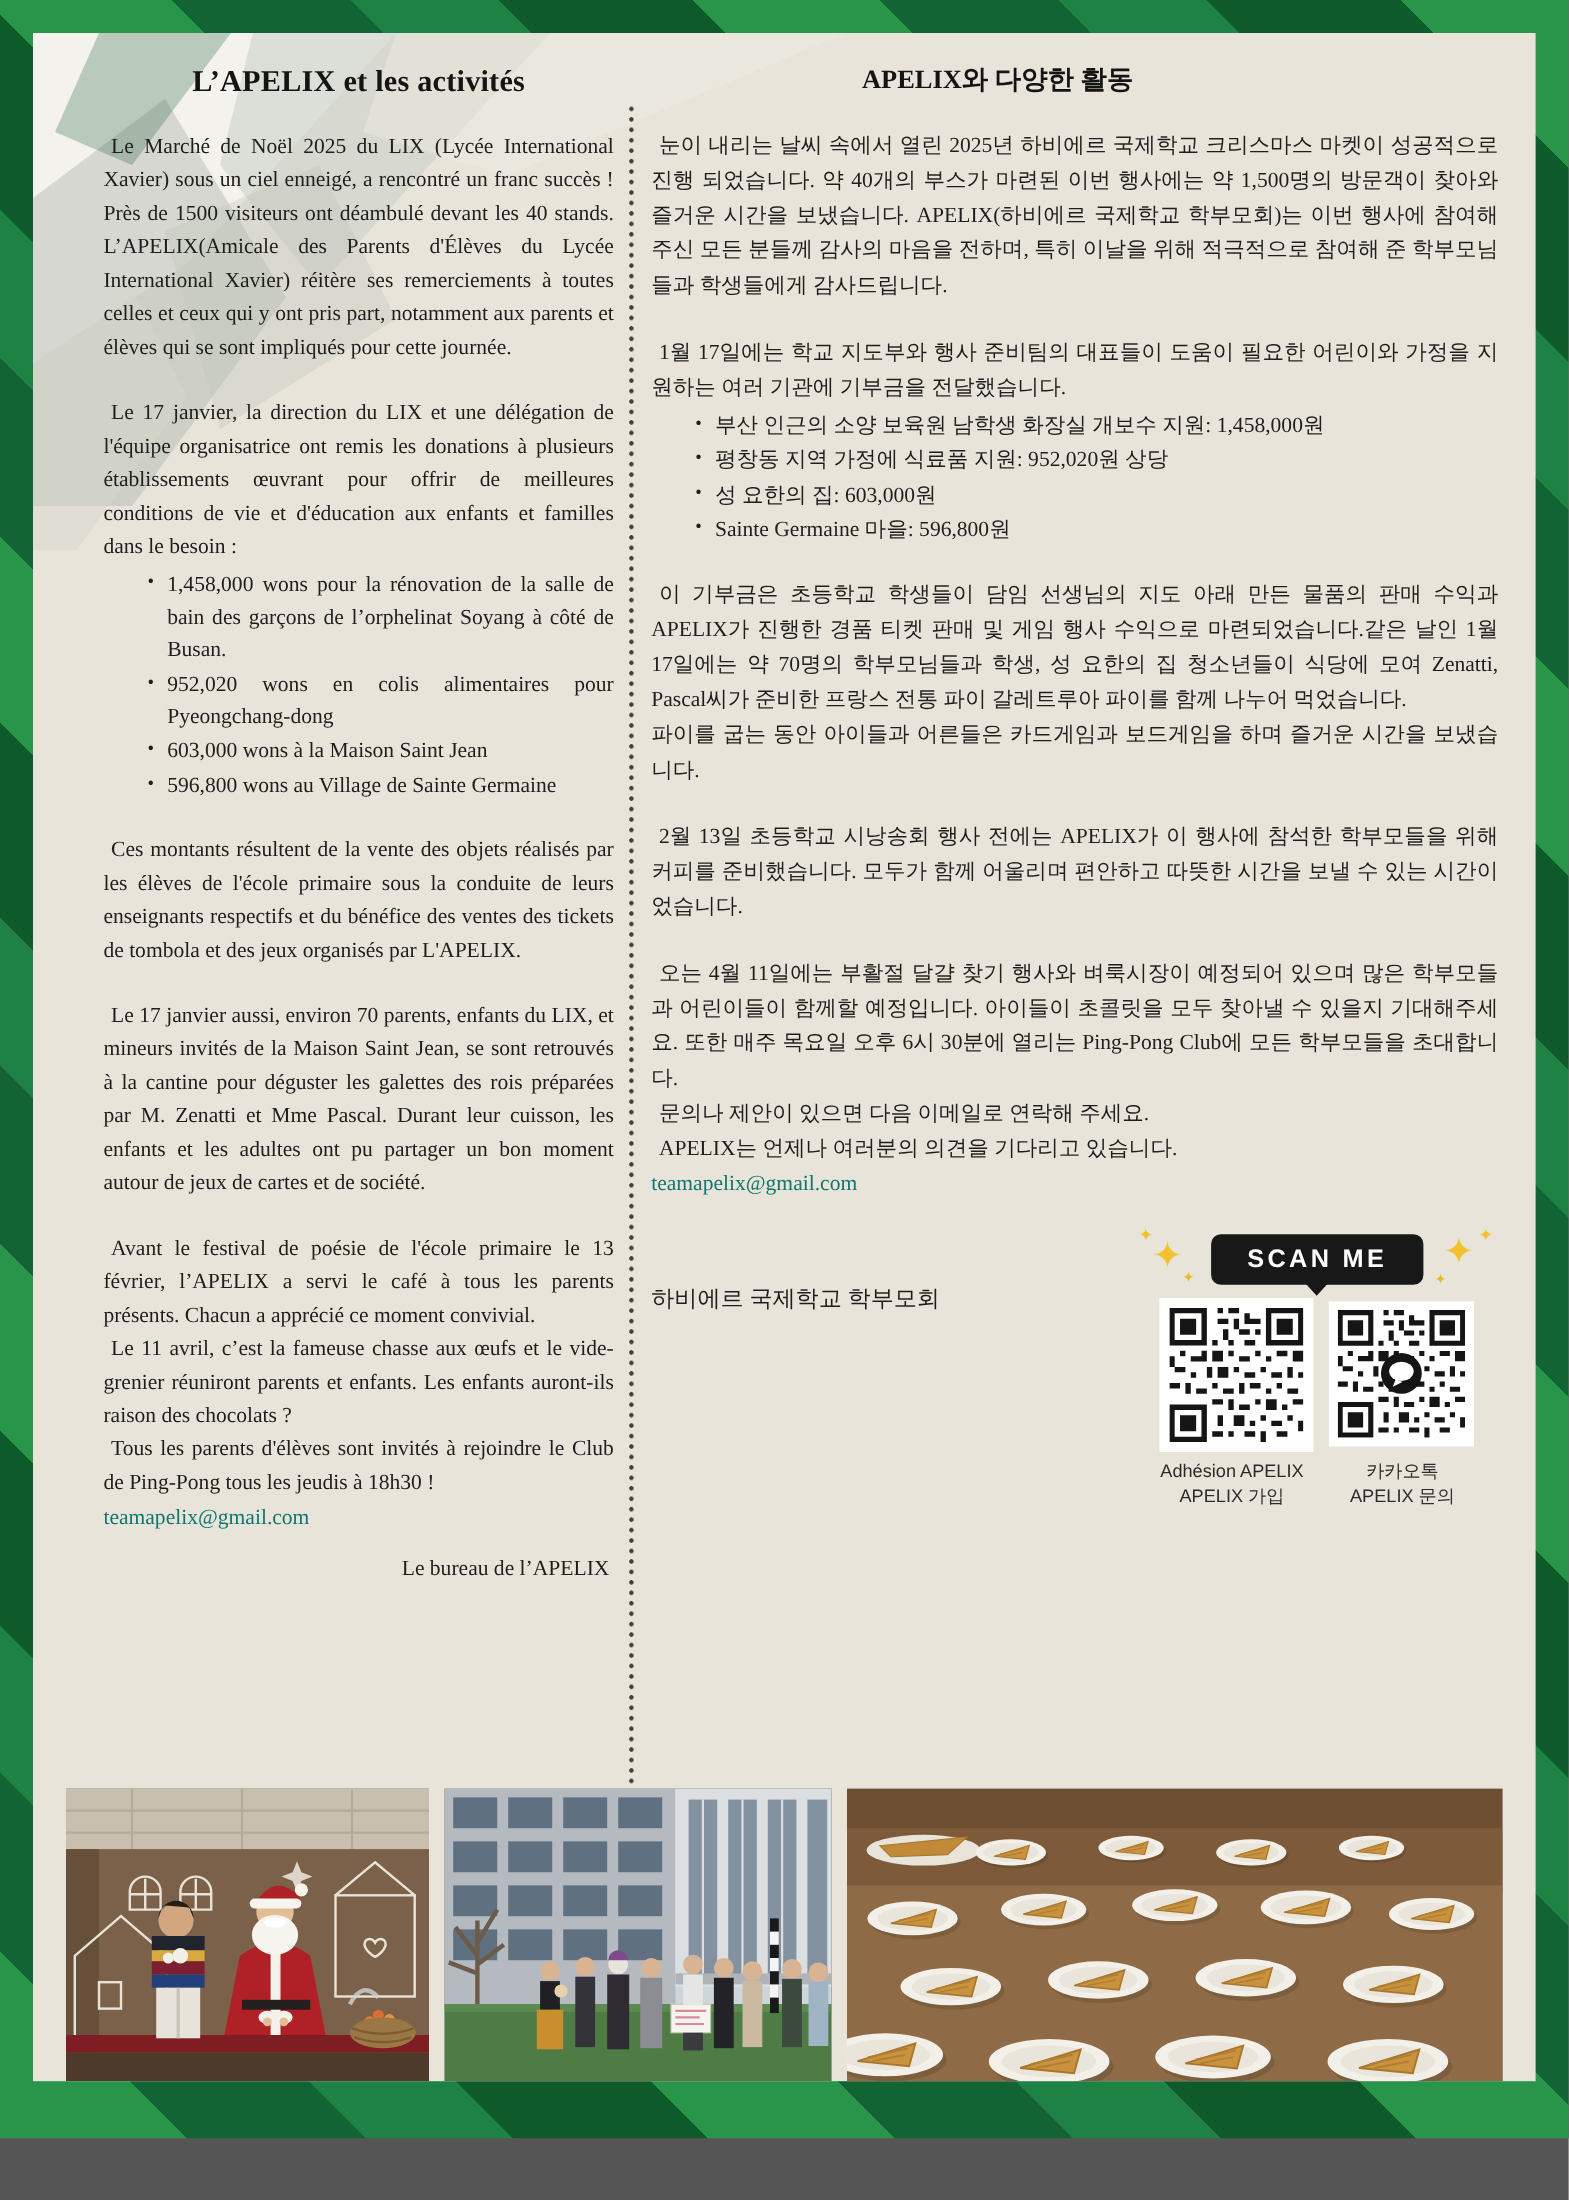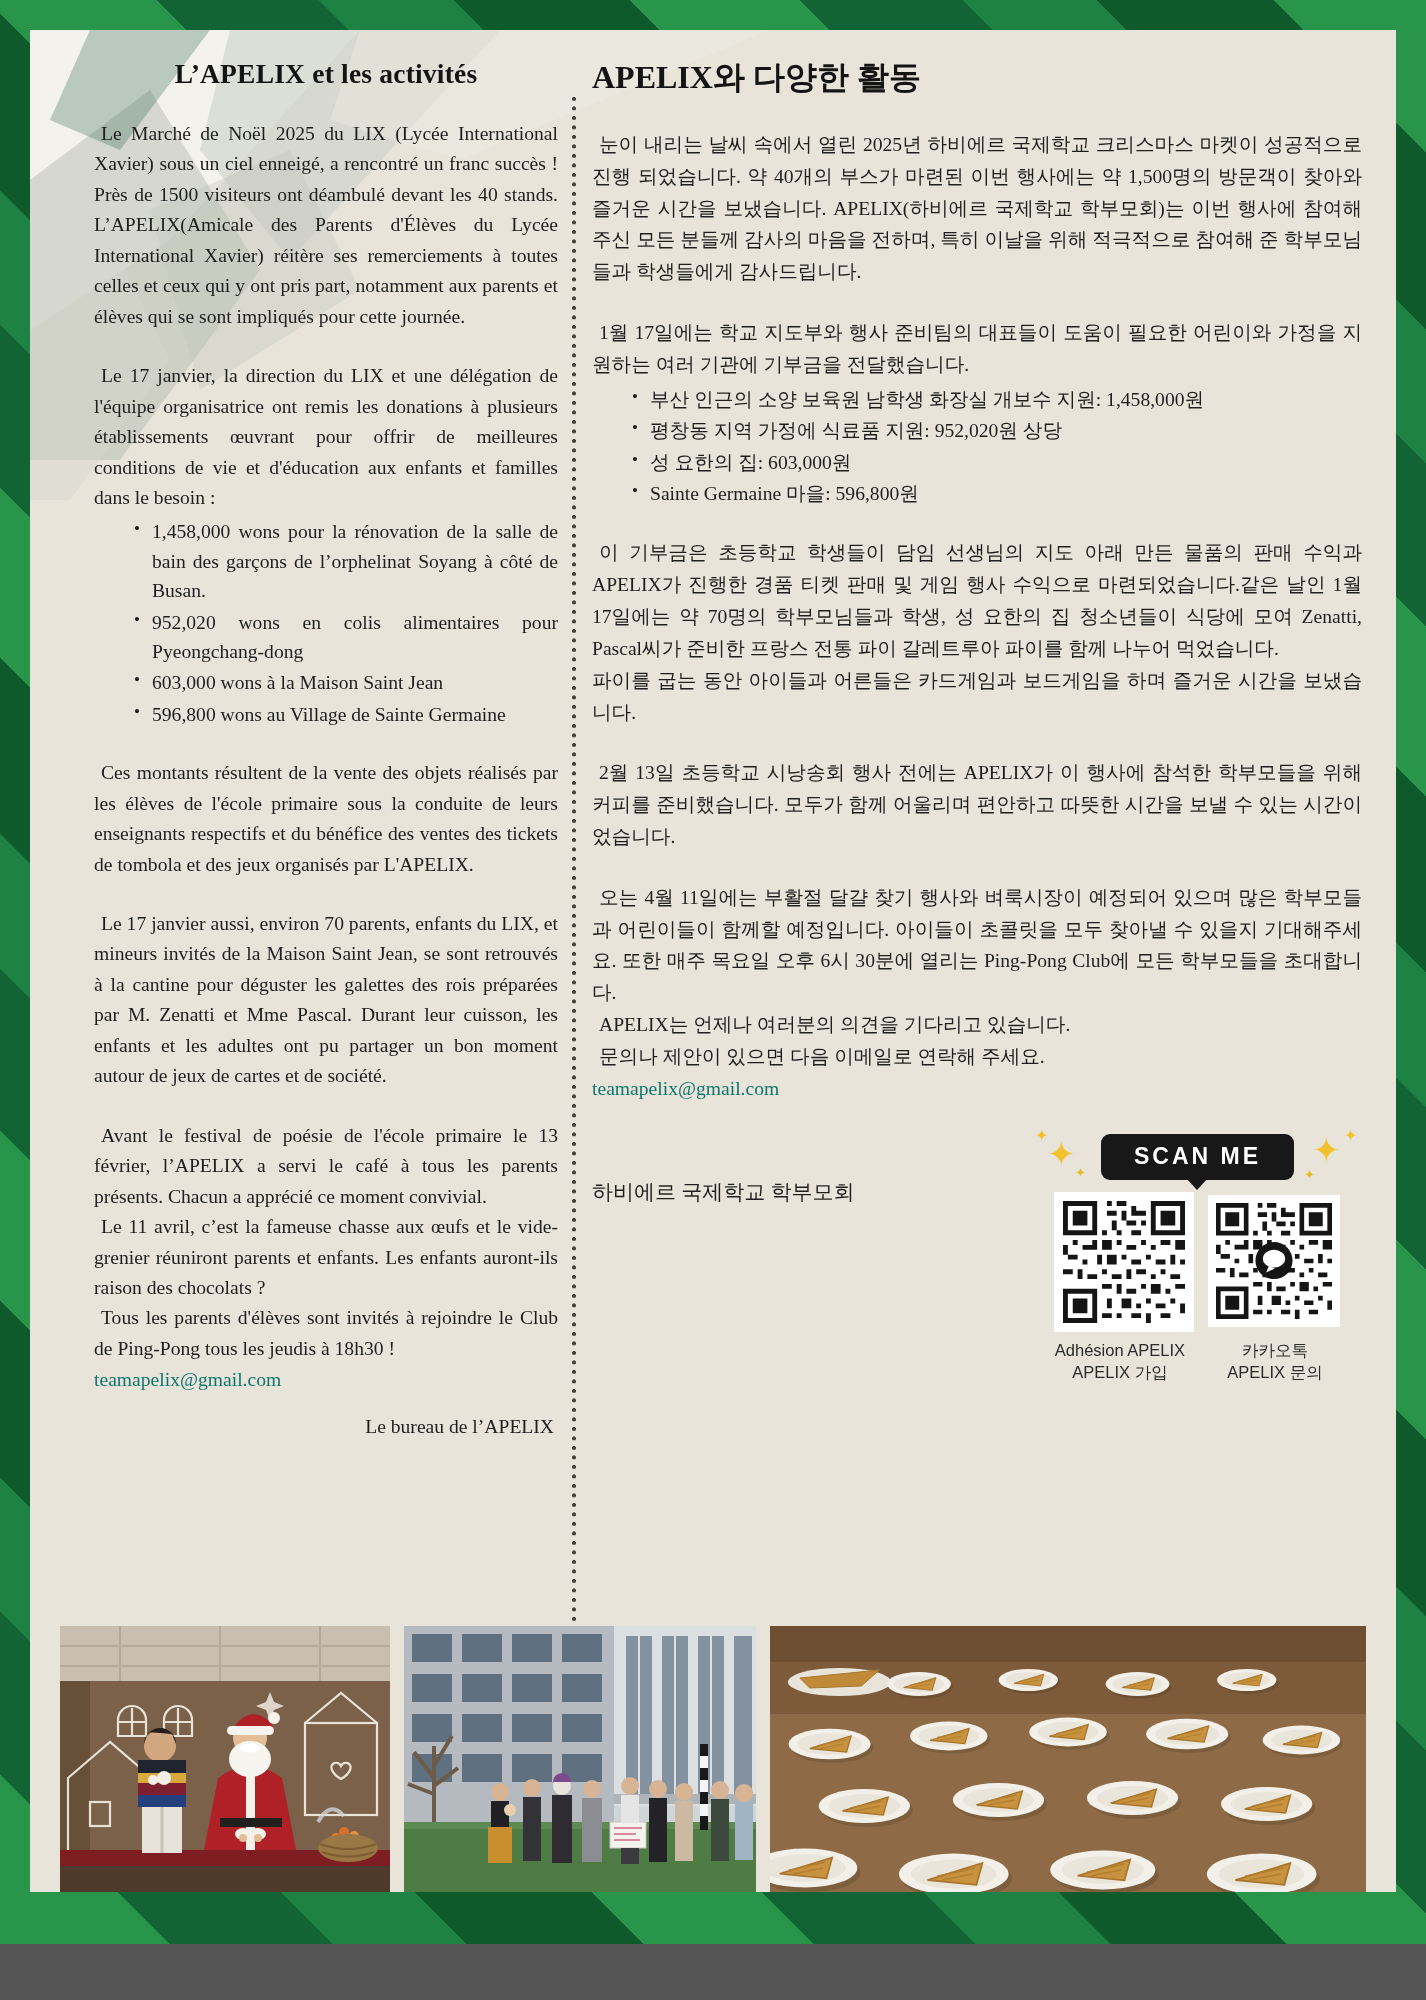--- a/index.html
+++ b/index.html
@@ -9,21 +9,21 @@
   .content{position:absolute;left:30px;top:30px;right:30px;bottom:52px;background:#e8e4da;}
   .decor{position:absolute;left:0;top:0;pointer-events:none;z-index:1;}
   .cols{position:relative;z-index:2;display:flex;padding:26px 34px 0 64px;}
   .colL{width:464px;flex:none;}
   .divider{flex:none;width:4px;margin:40px 16px 0 14px;height:1560px;
     background-image:radial-gradient(circle at 2px 3px,#403f3a 1.7px,transparent 2.3px);
     background-size:4px 9.5px;background-repeat:repeat-y;}
   .colR{flex:1;min-width:0;}
   h1{color:#141414;font-weight:700;}
   h1.fr{font-size:27.5px;margin:2px 0 0;text-align:center;letter-spacing:.2px;}
-  h1.kr{font-size:32px;margin:0 140px 0 0;}
+  h1.kr{font-size:24px;margin:0 140px 0 0;text-align:center;}
   p{margin:0;font-size:19.6px;line-height:1.555;color:#1e1e1e;text-align:justify;text-indent:7px;}
   .kr-body p{line-height:1.625;}
   .gap{margin-top:29px;}
   .cont{margin-top:0;}
   ul{margin:4px 0 0;padding:0 0 0 40px;list-style:none;}
   li{position:relative;font-size:19.6px;line-height:1.5;color:#1e1e1e;text-align:justify;padding-left:18px;margin-top:2px;}
   li::before{content:"•";position:absolute;left:0;top:-1px;font-size:17px;}
   .email{font-size:19.6px;line-height:1.6;color:#0f766e;}
   .sig{text-align:right;text-indent:0;margin-top:16px;padding-right:4px;}
   .qr-row{display:flex;align-items:flex-start;margin-top:24px;}
@@ -98,22 +98,22 @@
         <ul>
           <li>부산 인근의 소양 보육원 남학생 화장실 개보수 지원: 1,458,000원</li>
           <li>평창동 지역 가정에 식료품 지원: 952,020원 상당</li>
           <li>성 요한의 집: 603,000원</li>
           <li>Sainte Germaine 마을: 596,800원</li>
         </ul>
         <p class="gap">이 기부금은 초등학교 학생들이 담임 선생님의 지도 아래 만든 물품의 판매 수익과 APELIX가 진행한 경품 티켓 판매 및 게임 행사 수익으로 마련되었습니다.같은 날인 1월 17일에는 약 70명의 학부모님들과 학생, 성 요한의 집 청소년들이 식당에 모여 Zenatti, Pascal씨가 준비한 프랑스 전통 파이 갈레트루아 파이를 함께 나누어 먹었습니다.</p>
         <p class="cont" style="text-indent:0">파이를 굽는 동안 아이들과 어른들은 카드게임과 보드게임을 하며 즐거운 시간을 보냈습니다.</p>
         <p class="gap">2월 13일 초등학교 시낭송회 행사 전에는 APELIX가 이 행사에 참석한 학부모들을 위해 커피를 준비했습니다. 모두가 함께 어울리며 편안하고 따뜻한 시간을 보낼 수 있는 시간이었습니다.</p>
         <p class="gap">오는 4월 11일에는 부활절 달걀 찾기 행사와 벼룩시장이 예정되어 있으며 많은 학부모들과 어린이들이 함께할 예정입니다. 아이들이 초콜릿을 모두 찾아낼 수 있을지 기대해주세요. 또한 매주 목요일 오후 6시 30분에 열리는 Ping-Pong Club에 모든 학부모들을 초대합니다.</p>
+        <p class="cont">문의나 제안이 있으면 다음 이메일로 연락해 주세요.</p>
         <p class="cont">APELIX는 언제나 여러분의 의견을 기다리고 있습니다.</p>
-        <p class="cont">문의나 제안이 있으면 다음 이메일로 연락해 주세요.</p>
         <div class="email">teamapelix@gmail.com</div>
 
         <div class="qr-row">
           <div class="org">하비에르 국제학교 학부모회</div>
 
           <div class="qr-cluster">
             <div class="scan-row">
               <span class="sparkles">
                 <span class="sp sL1">✦</span>
                 <span class="sp sL2">✦</span>

